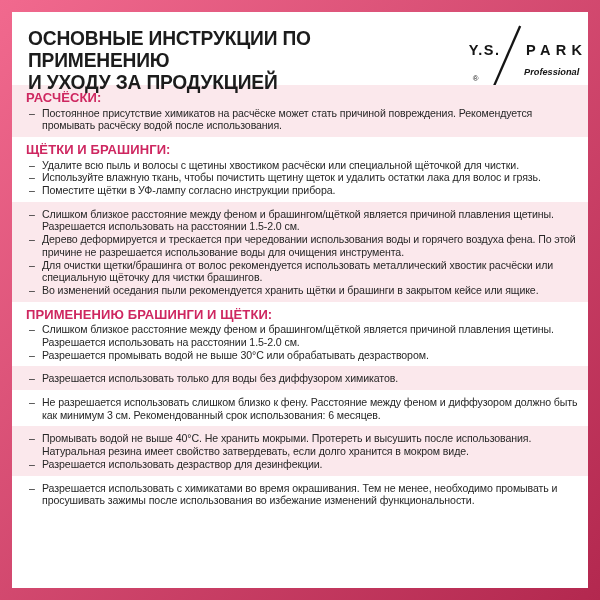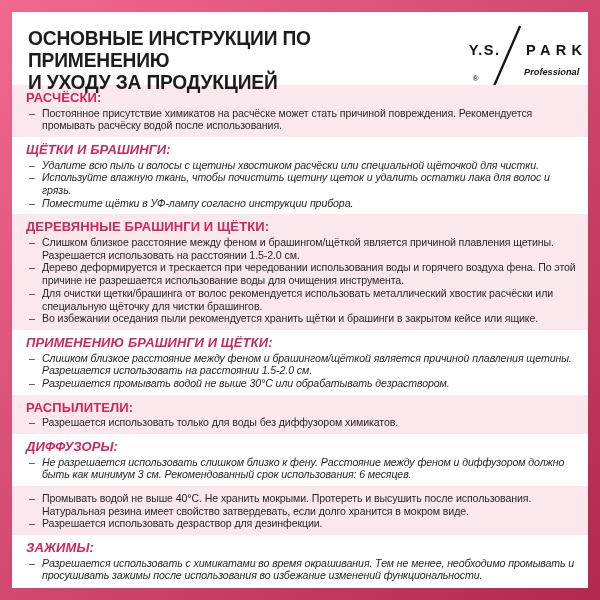--- a/index.html
+++ b/index.html
@@ -28,21 +28,21 @@
   .logo { width:118px; height:64px; flex:0 0 118px; }
   .logo text { font-family:"Liberation Sans", sans-serif; fill:var(--logo-black); }
   .logo .lg   { font-size:15px; font-weight:bold; letter-spacing:1.5px; }
   .logo .park { font-size:15px; font-weight:bold; letter-spacing:5.5px; }
   .logo .prof { font-size:9.5px; font-weight:bold; font-style:italic; }
   .logo .reg  { font-size:8px; }
   .logo line  { stroke:var(--logo-black); stroke-width:2.4; }
 
   .section { padding:5px 6px 5px 14px; }
   .section.pink  { background:var(--section-pink-bg); }
-  .section.white { background:var(--band-white);font-style:italic; }
+  .section.white { background:var(--band-white); }
   .heading {
     font-size:13px; font-weight:bold; line-height:1.2;
     color:var(--heading-pink); letter-spacing:0.1px;
   }
   .bullets { margin-top:1px; }
   .bullet {
     display:flex; font-size:10.6px; line-height:1.2;
     color:var(--body-text); letter-spacing:-0.1px;
   }
   .bullet .dash { flex:0 0 16px; padding-left:3px; }
@@ -91,67 +91,64 @@
               <span class="text">Используйте влажную ткань, чтобы почистить щетину щеток и удалить остатки лака для волос и грязь.</span>
             </div>
             <div class="bullet">
               <span class="dash">–</span>
               <span class="text">Поместите щётки в УФ-лампу согласно инструкции прибора.</span>
             </div>
           </div>
   </section>
 
   <section class="section pink">
-    <h2 class="heading">ДЕРЕВЯННЫЕ БРАШИНГИ И ЩЁТКИ:</h2>
     <div class="bullets">
             <div class="bullet">
               <span class="dash">–</span>
               <span class="text">Слишком близкое расстояние между феном и брашингом/щёткой является причиной плавления щетины. Разрешается использовать на расстоянии 1.5-2.0 см.</span>
             </div>
             <div class="bullet">
               <span class="dash">–</span>
               <span class="text">Дерево деформируется и трескается при чередовании использования воды и горячего воздуха фена. По этой причине не разрешается использование воды для очищения инструмента.</span>
             </div>
             <div class="bullet">
               <span class="dash">–</span>
               <span class="text">Для очистки щетки/брашинга от волос рекомендуется использовать металлический хвостик расчёски или специальную щёточку для чистки брашингов.</span>
             </div>
             <div class="bullet">
               <span class="dash">–</span>
-              <span class="text">Во избежании оседания пыли рекомендуется хранить щётки и брашинги в закрытом кейсе или ящике.</span>
+              <span class="text">Во изменений оседания пыли рекомендуется хранить щётки и брашинги в закрытом кейсе или ящике.</span>
             </div>
           </div>
   </section>
 
   <section class="section white">
     <h2 class="heading">ПРИМЕНЕНИЮ БРАШИНГИ И ЩЁТКИ:</h2>
     <div class="bullets">
             <div class="bullet">
               <span class="dash">–</span>
               <span class="text">Слишком близкое расстояние между феном и брашингом/щёткой является причиной плавления щетины. Разрешается использовать на расстоянии 1.5-2.0 см.</span>
             </div>
             <div class="bullet">
               <span class="dash">–</span>
               <span class="text">Разрешается промывать водой не выше 30°C или обрабатывать дезраствором.</span>
             </div>
           </div>
   </section>
 
   <section class="section pink">
-    <h2 class="heading">РАСПЫЛИТЕЛИ:</h2>
     <div class="bullets">
             <div class="bullet">
               <span class="dash">–</span>
               <span class="text">Разрешается использовать только для воды без диффузором химикатов.</span>
             </div>
           </div>
   </section>
 
   <section class="section white">
-    <h2 class="heading">ДИФФУЗОРЫ:</h2>
     <div class="bullets">
             <div class="bullet">
               <span class="dash">–</span>
               <span class="text">Не разрешается использовать слишком близко к фену. Расстояние между феном и диффузором должно быть как минимум 3 см. Рекомендованный срок использования: 6 месяцев.</span>
             </div>
           </div>
   </section>
 
   <section class="section pink">
     <div class="bullets">
@@ -160,21 +157,20 @@
               <span class="text">Промывать водой не выше 40°C. Не хранить мокрыми. Протереть и высушить после использования. Натуральная резина имеет свойство затвердевать, если долго хранится в мокром виде.</span>
             </div>
             <div class="bullet">
               <span class="dash">–</span>
               <span class="text">Разрешается использовать дезраствор для дезинфекции.</span>
             </div>
           </div>
   </section>
 
   <section class="section white">
-    <h2 class="heading">ЗАЖИМЫ:</h2>
     <div class="bullets">
             <div class="bullet">
               <span class="dash">–</span>
               <span class="text">Разрешается использовать с химикатами во время окрашивания. Тем не менее, необходимо промывать и просушивать зажимы после использования во избежание изменений функциональности.</span>
             </div>
           </div>
   </section>
 </div>
 
   </div>

